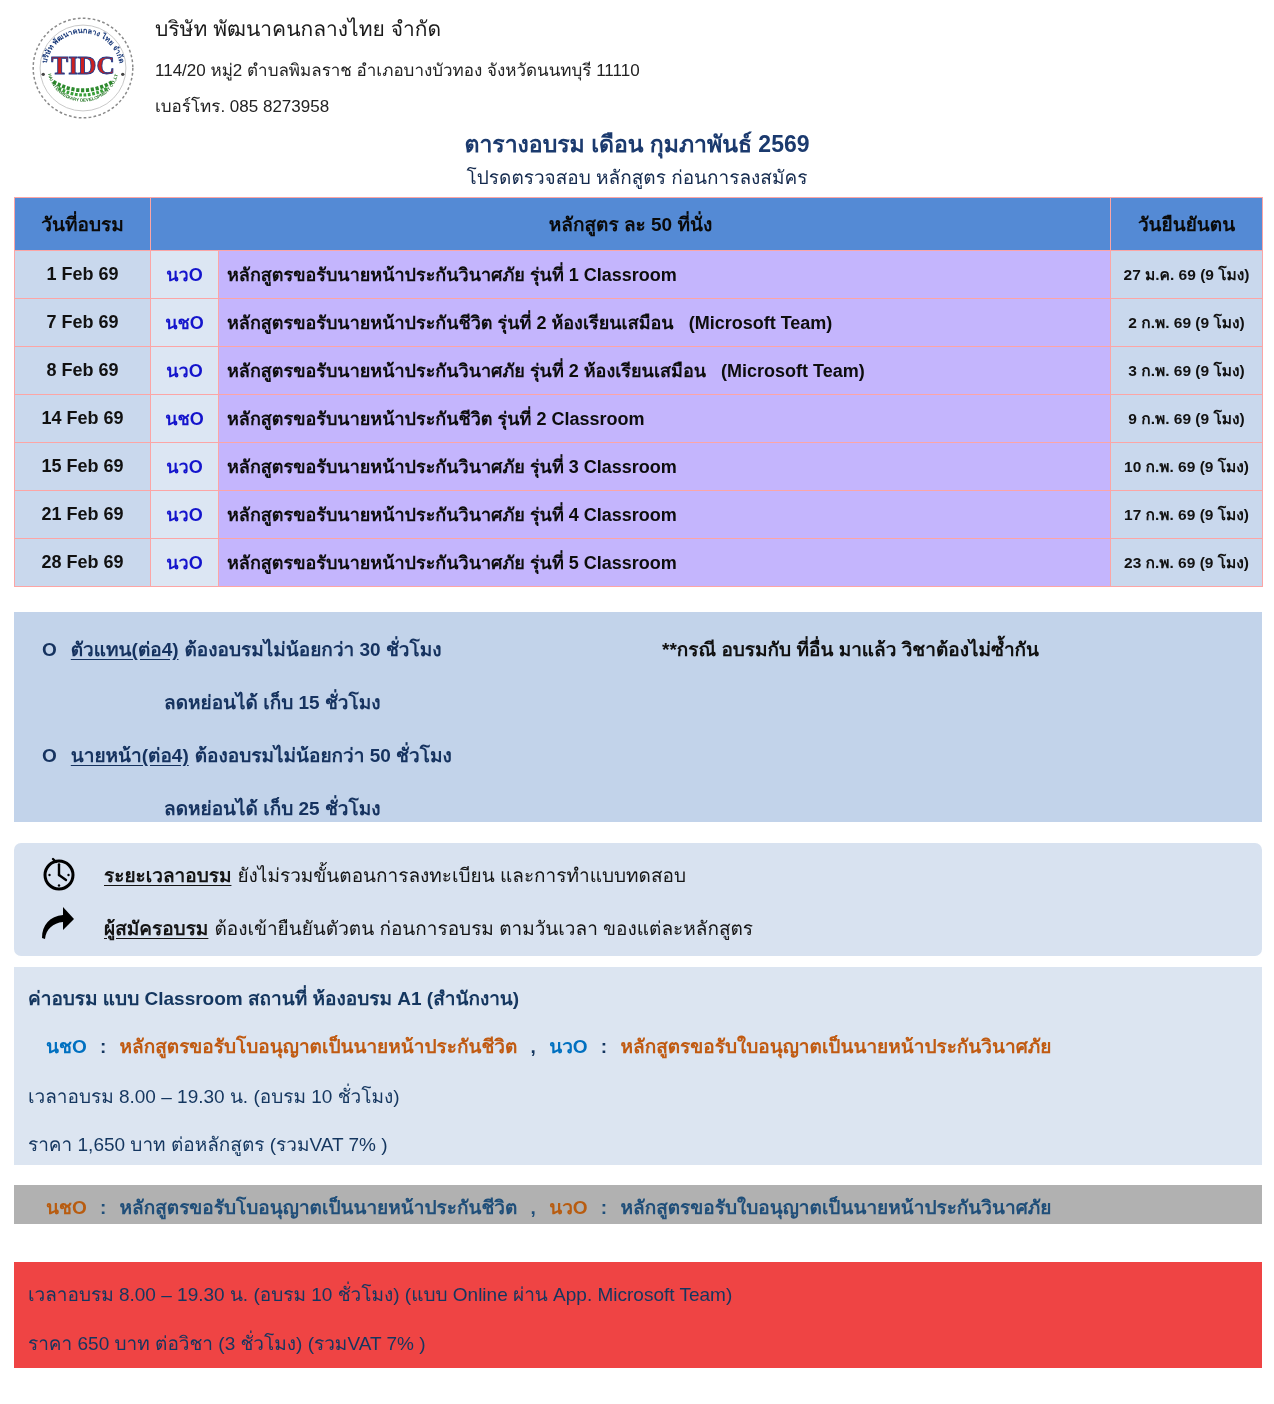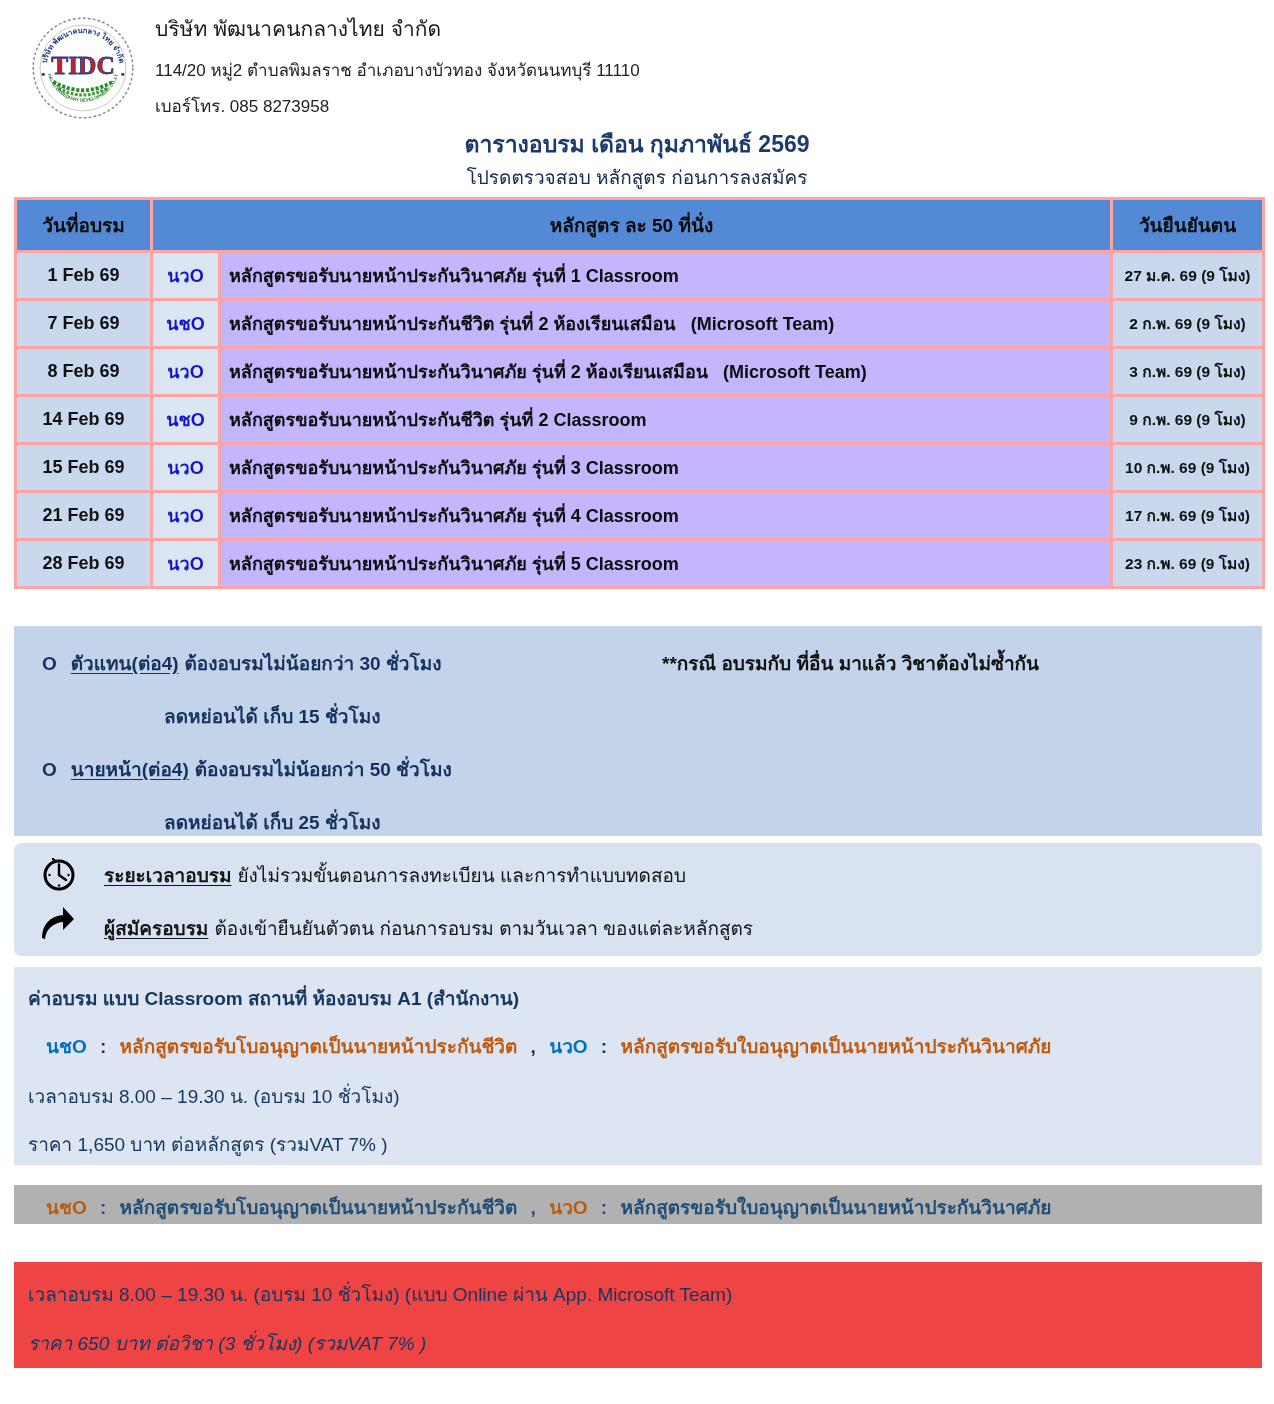--- a/index.html
+++ b/index.html
@@ -14,34 +14,34 @@
   .company-phone { position:absolute; left:155px; top:92px; font-size:17px; color:#222; }
 
   .doc-title { position:absolute; left:0; top:126px; width:100%; text-align:center;
                font-size:23px; font-weight:bold; color:#1b3a6e; }
   .doc-subtitle { position:absolute; left:0; top:162px; width:100%; text-align:center;
                font-size:19px; color:#13294d; }
 
   
   table.schedule { position:absolute; left:14px; top:197px; width:1248px;
                    border-collapse:collapse; table-layout:fixed; }
-  table.schedule th, table.schedule td { border:3px solid #fca5a5; overflow:hidden; }
+  table.schedule th, table.schedule td { border:1px solid #fca5a5; overflow:hidden; }
   table.schedule th { background:#548ad5; color:#0a0a0a; font-size:19px; font-weight:bold; height:53px; text-align:center; }
   table.schedule td { height:48px; }
   .col-date  { width:136px; }
   .col-code  { width:68px; }
   .col-course{ width:892px; }
   .col-confirm{ width:152px; }
   td.cell-date { background:#c9d8ed; text-align:center; font-size:18px; font-weight:bold; color:#111; }
   td.cell-code { background:#dce6f3; text-align:center; font-size:18px; font-weight:600; color:#1414cc; }
   td.cell-course { background:#c4b5fd; text-align:left; padding-left:8px; font-size:18px; font-weight:bold; color:#0d0d0d; white-space:pre; }
   td.cell-confirm { background:#c9d8ed; text-align:center; font-size:15.5px; font-weight:bold; color:#111; }
 
   
-  .notes { position:absolute; left:14px; top:612px; width:1248px; height:210px; background:#c2d3ea;margin-top:14px; }
+  .notes { position:absolute; left:14px; top:612px; width:1248px; height:210px; background:#c2d3ea; }
   .notes .line { position:absolute; font-size:19px; font-weight:600; color:#15325f; white-space:nowrap; }
   .notes .o-mark { font-weight:600; margin-right:14px; }
   .notes .note-label { font-weight:bold; text-decoration:underline; text-underline-offset:3px; margin-right:6px; }
   .notes .right-note { position:absolute; font-size:19px; font-weight:bold; color:#101010; white-space:nowrap; }
   .n-l1 { left:28px; top:22px; }
   .n-r1 { left:648px; top:22px; }
   .n-s1 { left:150px; top:75px; }
   .n-l2 { left:28px; top:128px; }
   .n-r2 { left:508px; top:128px; }
   .n-s2 { left:150px; top:181px; }
@@ -68,21 +68,21 @@
   .classroom .price { position:absolute; left:14px; top:162px; font-size:19px; color:#14365f; font-weight:500; white-space:nowrap; }
 
   
   .online-bar { position:absolute; left:14px; top:1185px; width:1248px; height:39px; background:#b1b1b1; }
   .online-bar .code-line { top:7px; }
   .code-orange { color:#b85c10; font-weight:600; }
   .desc-blue { color:#1f4e79; font-weight:600; }
   .online-bar .sep { color:#1f4e79; }
   .online-body { position:absolute; left:14px; top:1224px; width:1248px; height:106px; background:#ef4444;margin-top:38px; }
   .online-body .time  { position:absolute; left:14px; top:17px; font-size:19px; color:#14365f; font-weight:500; white-space:nowrap; }
-  .online-body .price { position:absolute; left:14px; top:66px; font-size:19px; color:#14365f; font-weight:500; white-space:nowrap;font-style:italic; }
+  .online-body .price { position:absolute; left:14px; top:66px; font-size:19px; color:#14365f; font-weight:500; white-space:nowrap; }
 </style>
 </head>
 <body>
 
 <div class="page">
 
   <div class="logo">
     <svg viewBox="0 0 100 100" width="106" height="116">
       <circle cx="50" cy="50" r="47" fill="#ffffff" stroke="#8a8a8a" stroke-width="1.4" stroke-dasharray="2.6,2.1"></circle>
       <circle cx="50" cy="50" r="40.5" fill="#ffffff" stroke="#bfbfbf" stroke-width="0.8"></circle>

